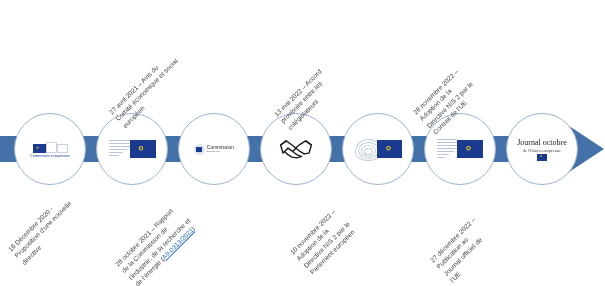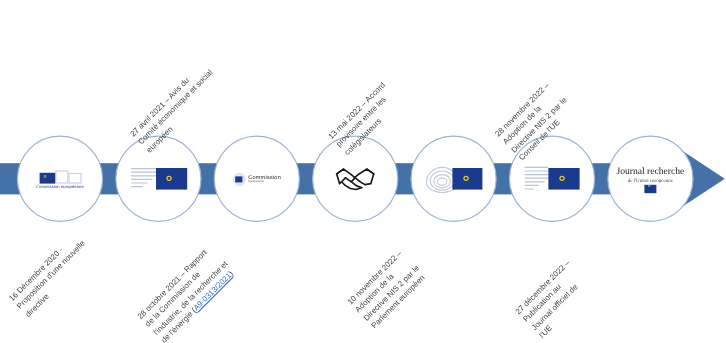--- a/index.html
+++ b/index.html
@@ -164,21 +164,21 @@
         <span style="top:19px;width:8px;"></span>
       </span>
       <span class="euflag" style="width:26px;height:18px;margin-left:-4px;">
         <i style="font-size:13px;left:6px;top:2px;">⚬</i>
       </span>
     </div>
   </div>
 
   <div class="node n6">
     <div class="logo l6">
-      <span class="t1">Journal recherche</span>
+      <span class="t1">Journal octobre</span>
       <span class="t2">de l'Union européenne</span>
       <span class="euflag" style="width:10px;height:7px;">
         <i style="font-size:5px;left:2px;top:0.5px;">⚬</i>
       </span>
     </div>
   </div>
 
   <div class="label lp0">
     <div>16 Décembre 2020 -</div>
     <div>Proposition d'une nouvelle</div>

